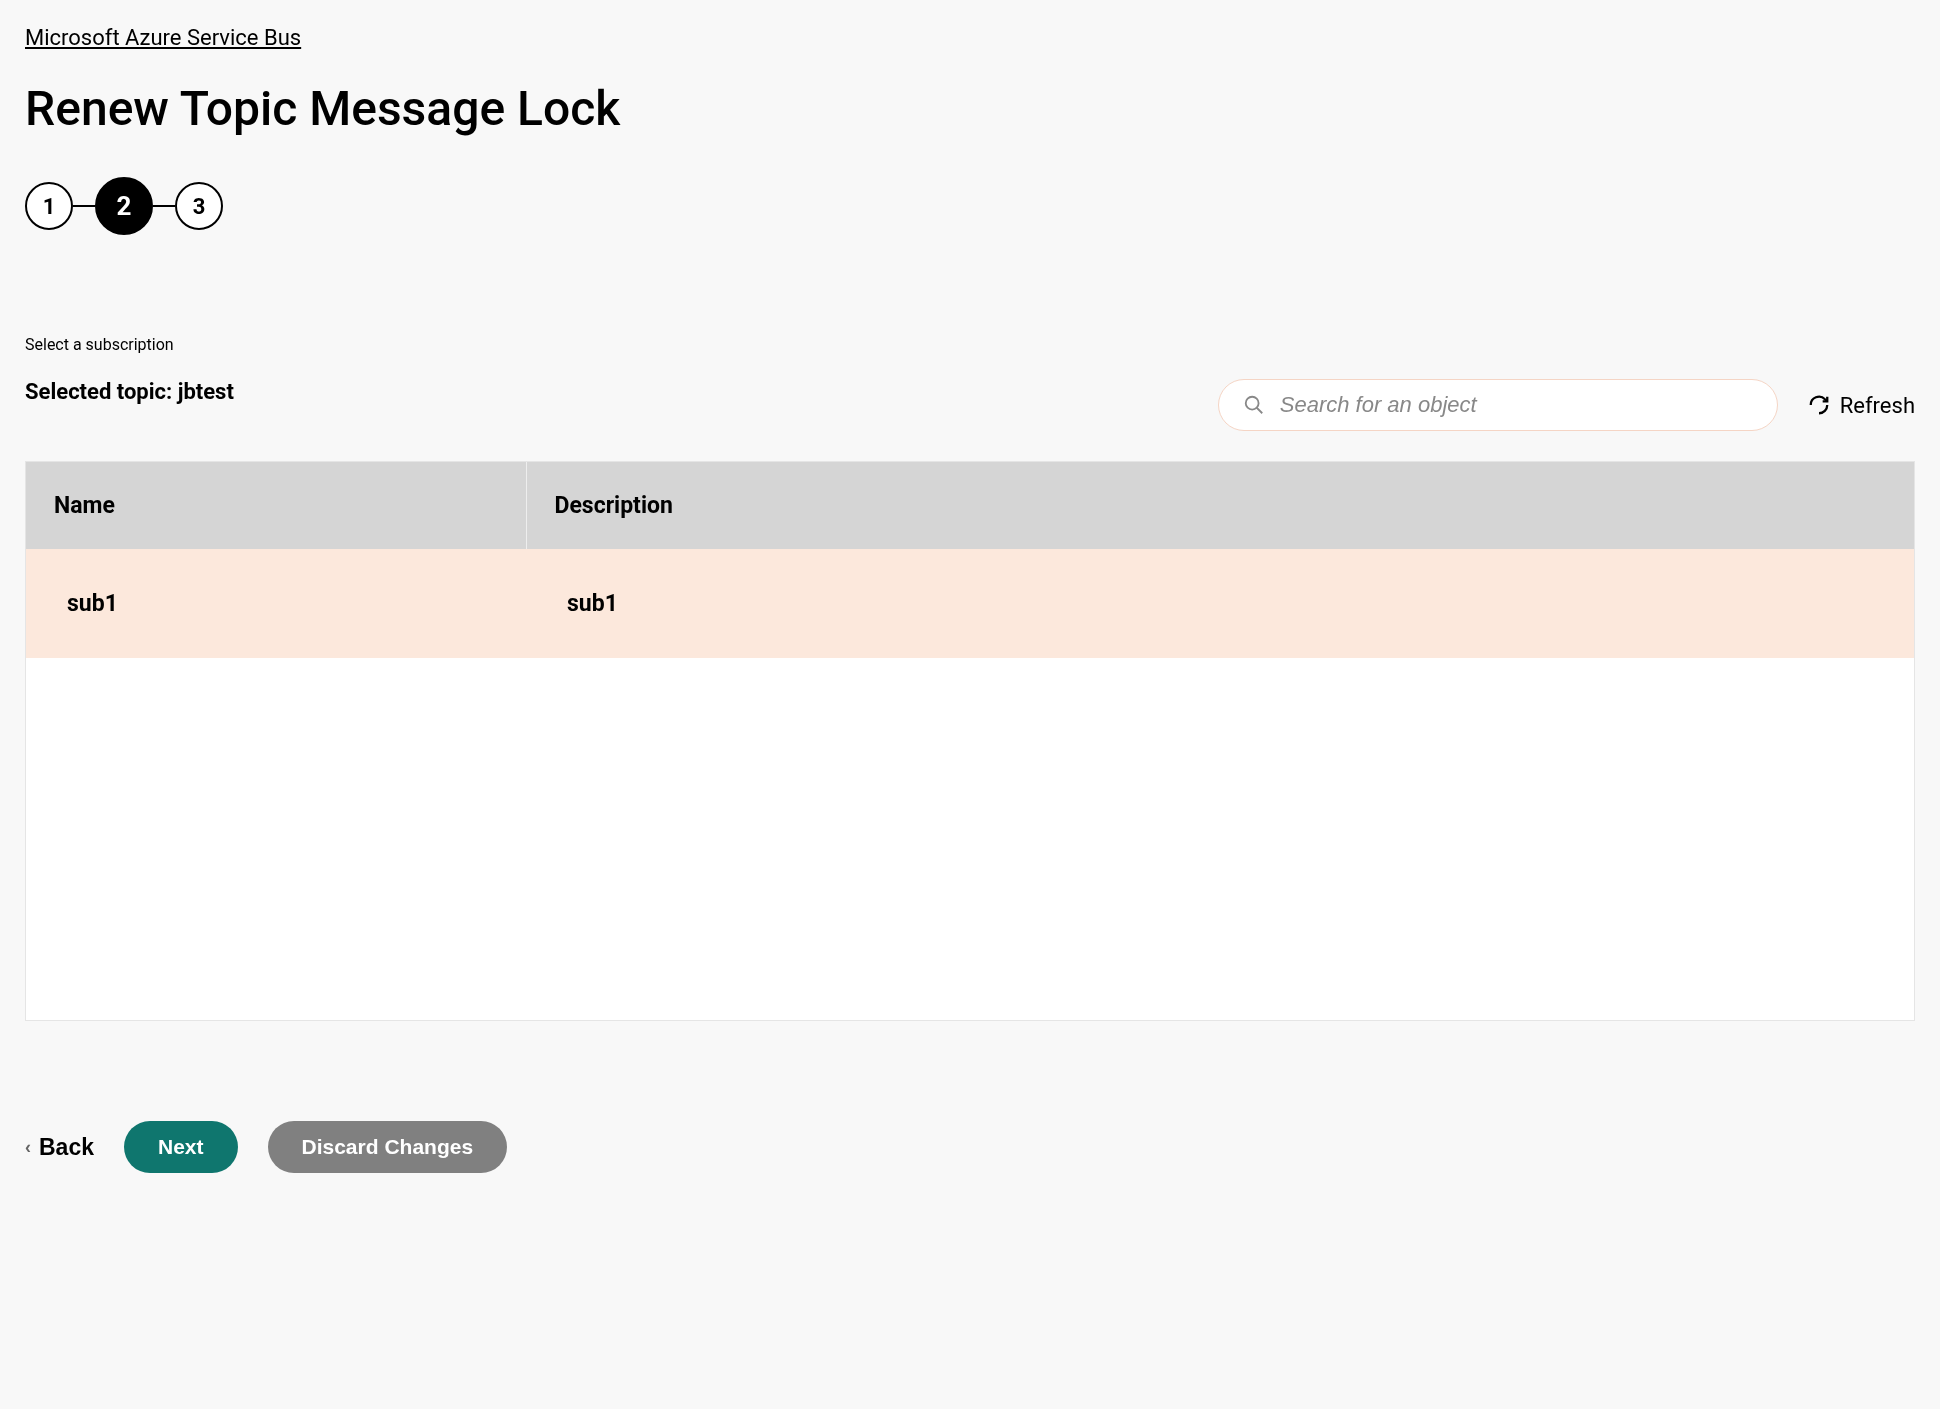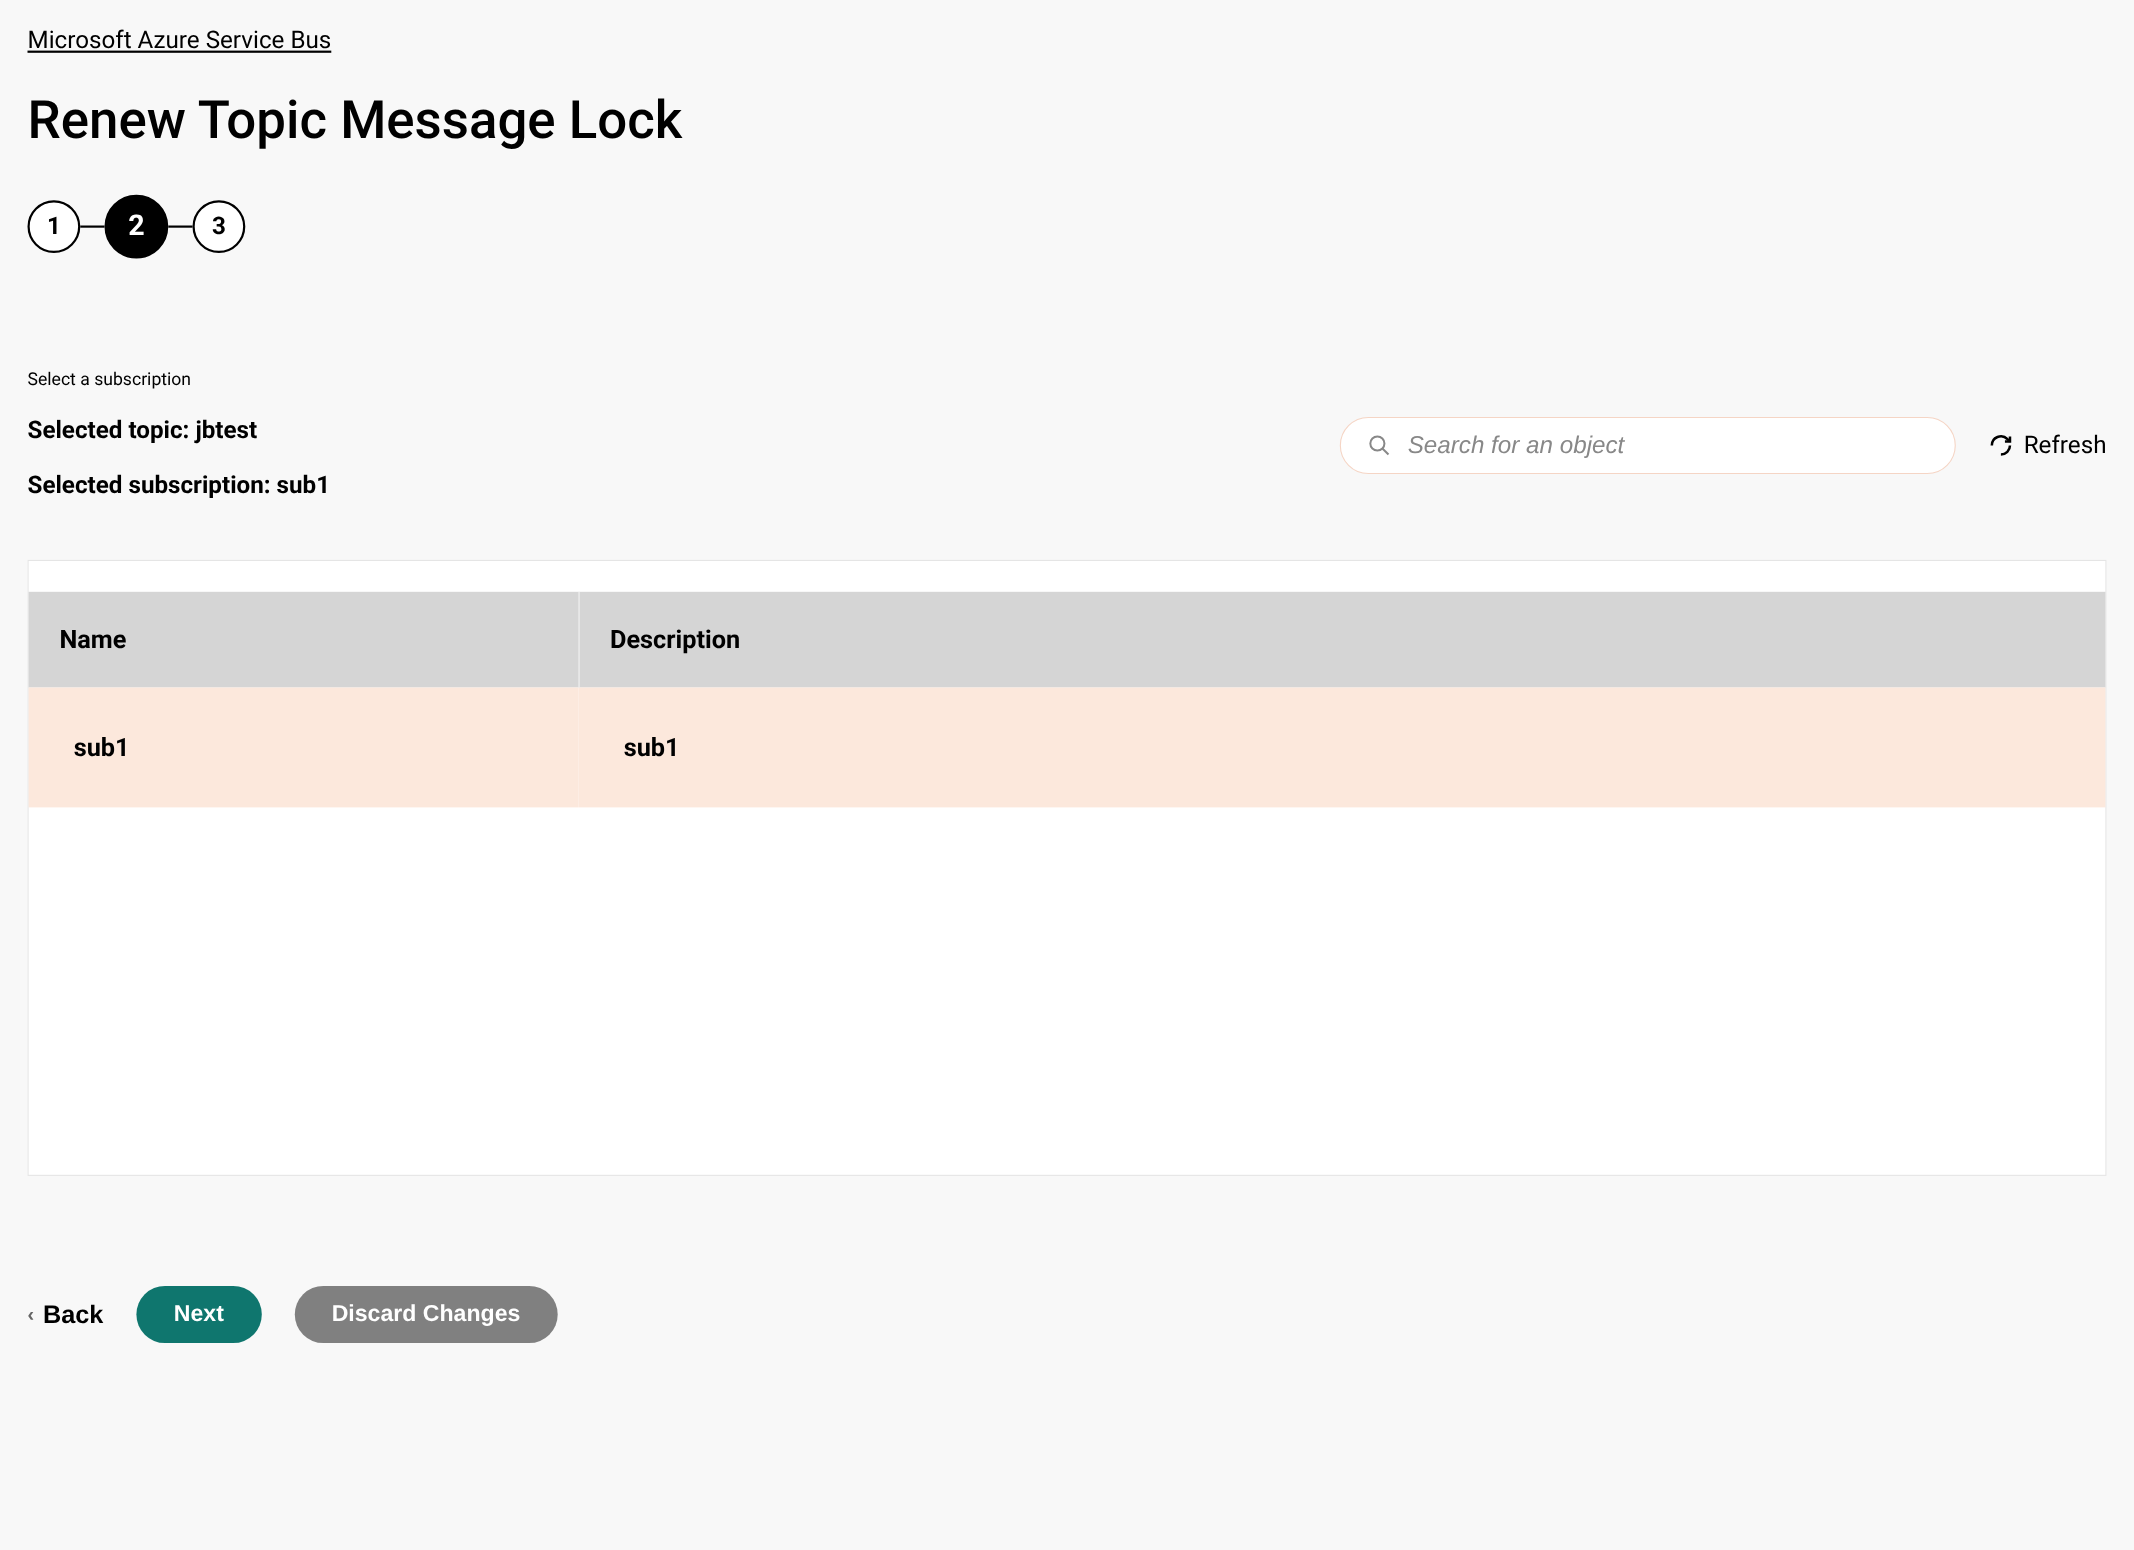--- a/index.html
+++ b/index.html
@@ -119,21 +119,20 @@
       height: 22px;
     }
     .table-container {
       border: 1px solid #e5e5e5;
       background: #fff;
       min-height: 560px;
     }
     .data-table {
       width: 100%;
       border-collapse: collapse;
-      margin-top: 28px;
     }
     .data-table thead {
       background: #d5d5d5;
     }
     .data-table th {
       text-align: left;
       padding: 30px 28px;
       font-size: 23px;
       font-weight: bold;
       border-right: 1px solid #eee;
@@ -208,21 +207,20 @@
   <div class="step-circle active">2</div>
   <div class="step-connector"></div>
   <div class="step-circle">3</div>
 </div>
 
 <div class="section-label">Select a subscription</div>
 
 <div class="selected-info-container">
   <div class="selected-left">
     <div class="selected-info">Selected topic: jbtest</div>
-    <div class="selected-info">Selected subscription: sub1</div>
   </div>
   <div class="search-refresh-container">
     <div class="search-box">
       <svg class="search-icon" viewBox="0 0 24 24" fill="none" stroke="#888" stroke-width="2">
         <circle cx="10" cy="10" r="7"></circle>
         <line x1="21" y1="21" x2="15" y2="15"></line>
       </svg>
       <input type="text" class="search-input" placeholder="Search for an object" style="">
     </div>
     <div class="refresh-link">

